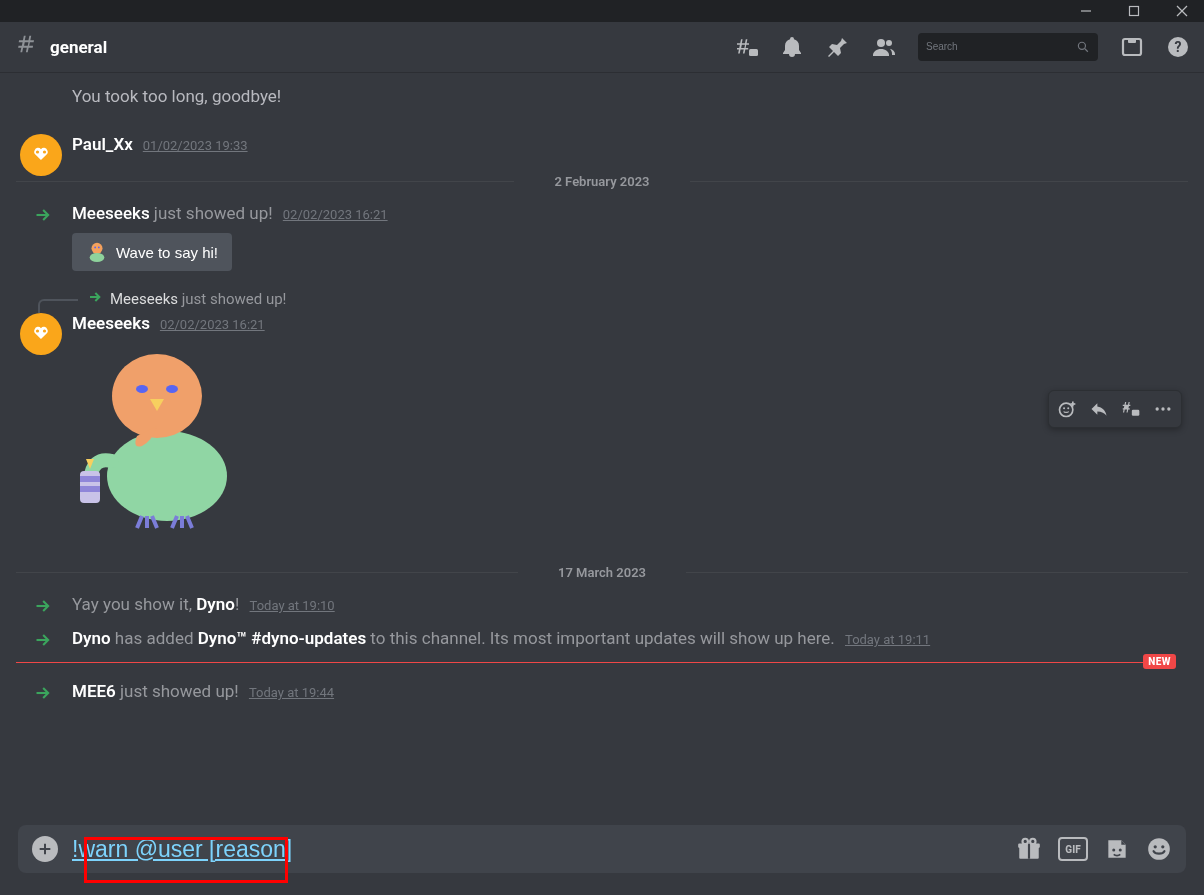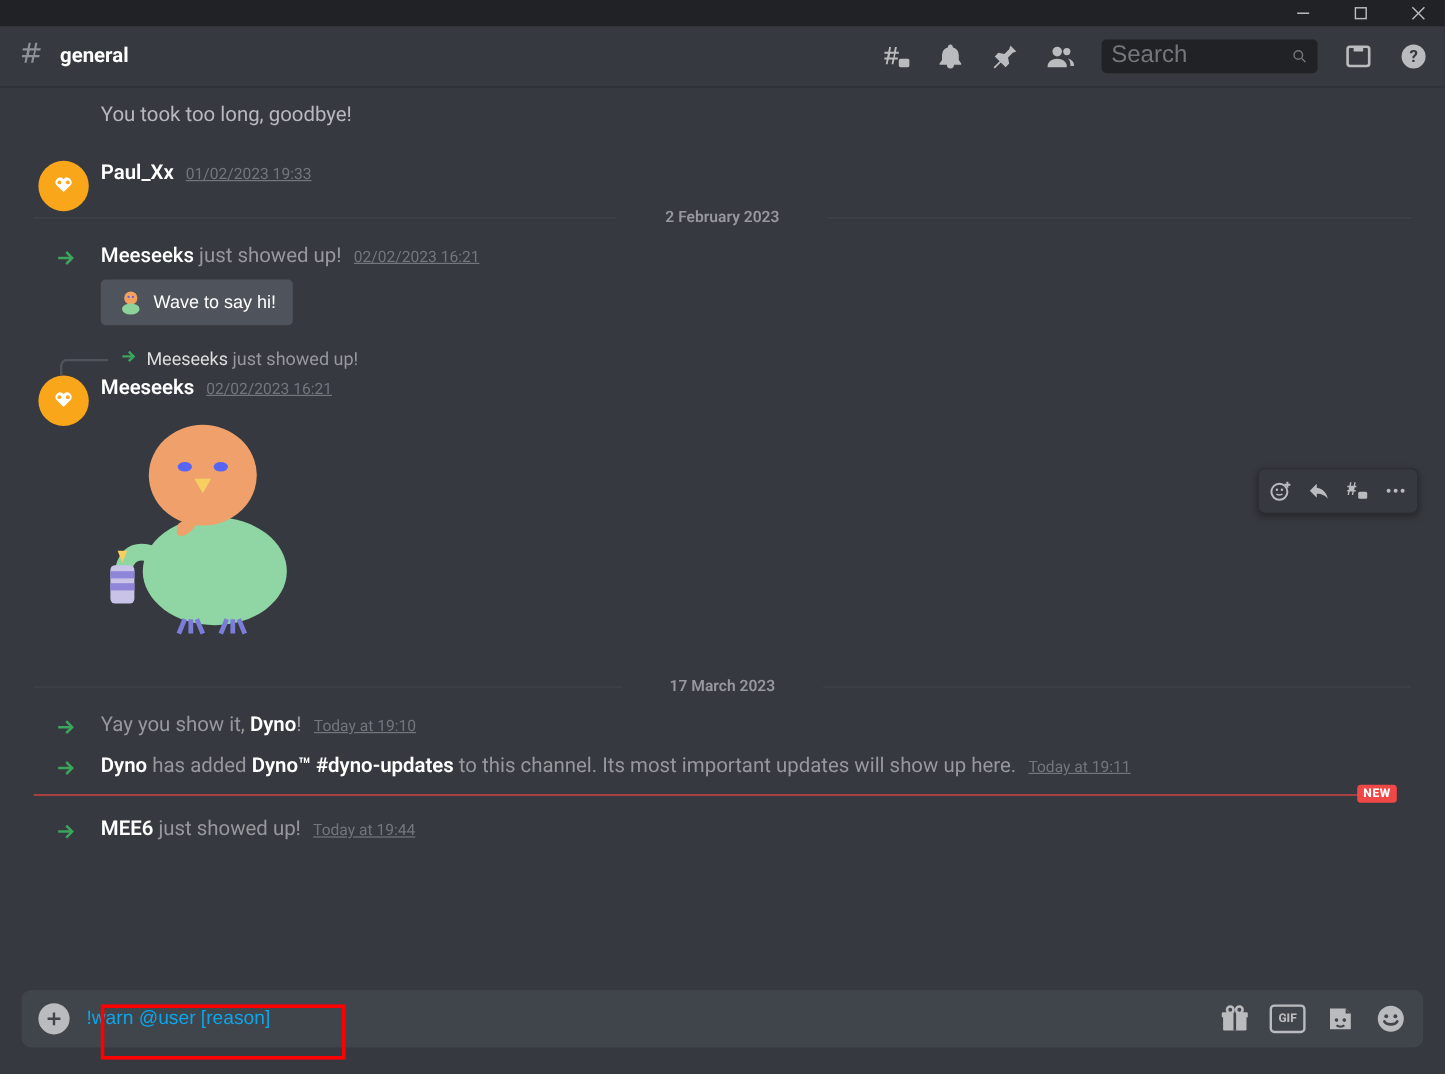--- a/index.html
+++ b/index.html
@@ -28,25 +28,25 @@
   }
   .chanhead .hash { color:#8e9297; margin-right:10px; }
   .chanhead .title { color:#fff; font-weight:700; font-size:17px; }
   .chanhead .spacer { flex:1; }
   .header-icons { display:flex; align-items:center; gap:22px; }
   .header-icons .hi { color:#b9bbbe; display:flex; align-items:center; justify-content:center; cursor:pointer; }
   .search {
     background:#202225; border-radius:4px; width:180px; height:28px;
     display:flex; align-items:center; padding:0 8px; color:#72767d; font-size:15px;
   }
-  .search input { background:transparent; border:none; outline:none; color:#dcddde; width:100%; font-size:20px; }
+  .search input { background:transparent; border:none; outline:none; color:#dcddde; width:100%; font-size:10px; }
   .search input::placeholder { color:#72767d; }
   .search svg { width:16px; height:16px; color:#72767d; margin-left:4px; }
   
-  .scroll { position:absolute; top:72px; left:0; right:0; bottom: 85px; overflow:hidden; padding: 8px 12px; }
+  .scroll { position:absolute; top:72px; left:0; right:0; bottom: 85px; overflow:hidden; padding: 8px 0; }
   .msg { padding: 2px 16px 2px 72px; position:relative; margin-top:14px; }
   .msg.compact-top { margin-top: 2px; }
   .avatar { position:absolute; left:20px; top:2px; width:42px; height:42px; border-radius:50%; background:#faa61a; display:flex; align-items:center; justify-content:center; }
   .avatar svg { width:24px; height:24px; color:#fff; }
   .uname { color:#fff; font-weight:600; font-size:17px;margin-top:28px; }
   .ts { color:#72767d; font-size:13px; margin-left:6px; font-weight:400;text-decoration:underline; }
   .mtext { color:#dcddde; font-size:17px; line-height:1.45; }
   .partial { color:#b8b9bf; font-size:17px; padding-left:72px; margin-top:6px; }
   .divider { display:flex; align-items:center; margin: 18px 16px 4px 16px; gap: 32px; }
   .divider .line { flex:1; height:1px; background:#42454a; }
@@ -79,21 +79,21 @@
   .hover-actions .ha { width:32px; height:32px; display:flex; align-items:center; justify-content:center; color:#b9bbbe; cursor:pointer; }
   .newdivider { position:relative; height:1px; background:#f04747; margin: 10px 28px 0 16px; }
   .newpill { position:absolute; right:0; top:-8px; background:#f04747; color:#fff; font-size:10px; font-weight:800; padding:2px 5px; border-radius:3px; letter-spacing:0.5px; }
   
   .inputbar {
     position:absolute; left:18px; right:18px; bottom:22px; height:48px;
     background:#40444b; border-radius:8px; display:flex; align-items:center; padding:0 14px;
   }
   .plus { width:26px; height:26px; border-radius:50%; background:#b9bbbe; display:flex; align-items:center; justify-content:center; color:#40444b; margin-right:14px; cursor:pointer; }
   .inputbar input {
-    flex:1; background:transparent; border:none; outline:none; color:#0ea5e9; font-size:16px;
+    flex:1; background:transparent; border:none; outline:none; color:#7dd3fc; font-size:23px;text-decoration:underline;
   }
   .chat-icons { display:flex; gap:16px; align-items:center; color:#b9bbbe; }
   .chat-icons .ci { cursor:pointer; display:flex; align-items:center; justify-content:center; }
   .gifbox { width:30px; height:24px; border:2px solid #b9bbbe; border-radius:4px; font-size:10px; font-weight:800; display:flex; align-items:center; justify-content:center; color:#b9bbbe; }
   .redbox { position:absolute; border:3px solid #ff0000; pointer-events:none; }
   .bold { color:#fff; font-weight:600; }
 </style>
 </head>
 <body>
 

